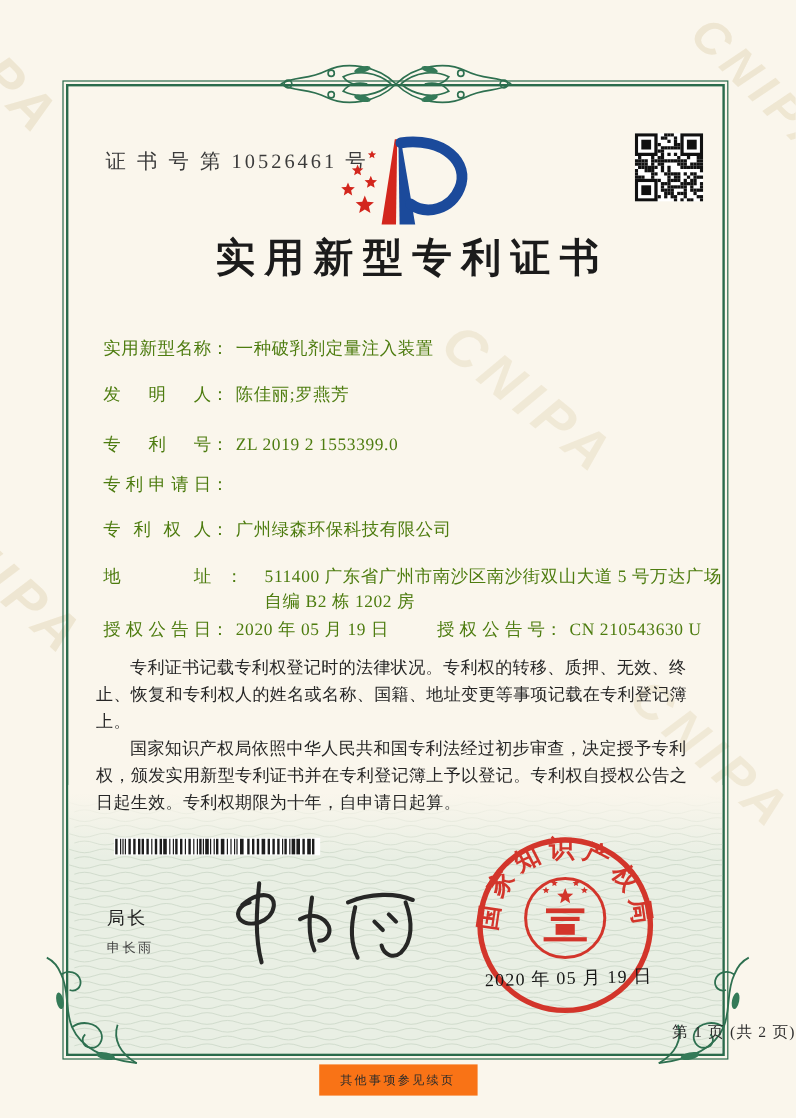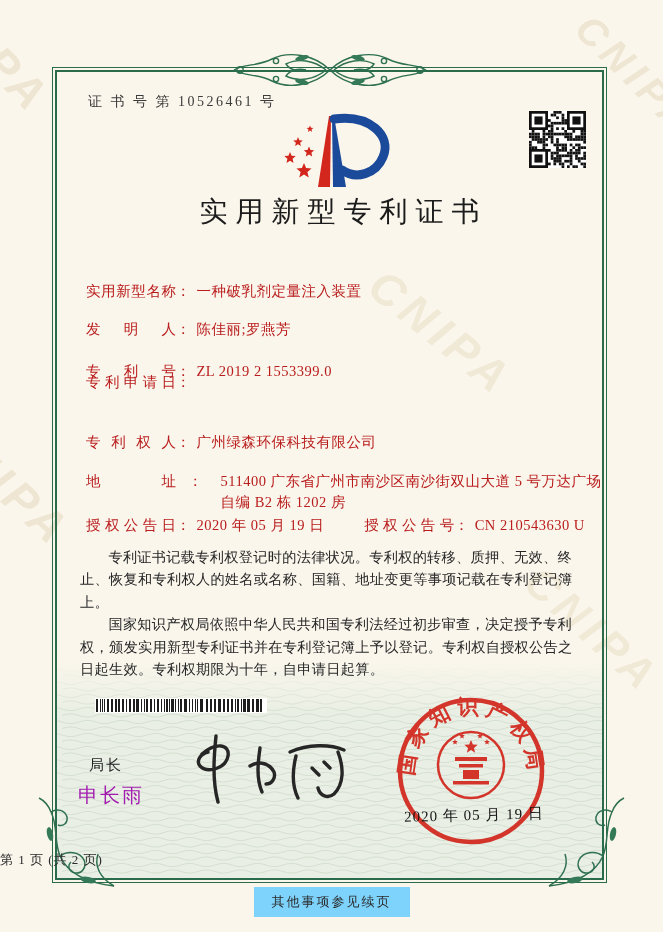--- a/index.html
+++ b/index.html
@@ -21,46 +21,46 @@
   
   .frame{
     position:absolute;left:55px;top:70px;width:549px;height:810px;
     border:2.5px solid #2a6b4c;outline:1px solid #2a6b4c;outline-offset:2px;
     box-sizing:border-box;background:transparent;
   }
   .waves-wrap{position:absolute;left:0;right:0;bottom:0;height:224px;overflow:hidden;}
   .waves-fade{position:absolute;left:0;right:0;top:0;height:60px;
     background:linear-gradient(to bottom,#faf6ec 12%,rgba(250,246,236,0));}
   
-  .cert-no{position:absolute;left:88px;top:93px;font-size:14px;letter-spacing:2.5px;color:#3b3b3b;}
+  .cert-no{position:absolute;left:88px;top:123px;font-size:17px;letter-spacing:2.5px;color:#3b3b3b;}
   .title{
     position:absolute;left:0;right:0;top:193px;text-align:center;
-    font-size:28px;font-weight:normal;letter-spacing:8px;color:#1b1b1b;padding-left:24px;
-  }
-  
-  .frow{position:absolute;left:86px;display:flex;font-size:14.5px;line-height:21px;color:#b91c1c;}
+    font-size:33px;font-weight:bold;letter-spacing:8px;color:#1b1b1b;padding-left:24px;
+  }
+  
+  .frow{position:absolute;left:86px;display:flex;font-size:14.5px;line-height:21px;color:#4d7c0f;}
   .flabel{display:inline-block;width:90px;text-align:justify;text-align-last:justify;}
   .fcolon{display:inline-block;margin-right:6px;}
   .fvalue{letter-spacing:.5px;white-space:nowrap;}
   .addr-lines div{letter-spacing:.5px;}
   .grant-pair{display:flex;}
   
   .paras{position:absolute;left:80px;top:546px;width:507px;font-size:14.2px;line-height:22.4px;color:#262626;}
   .paras p{margin:0;text-indent:2em;letter-spacing:.3px;}
   
   .officer-title{position:absolute;left:89px;top:756px;font-size:15px;letter-spacing:2px;color:#1f1f1f;font-family:Liberation Serif, serif;}
-  .officer-name{position:absolute;left:78px;top:782px;font-size:20px;letter-spacing:2px;color:#a21caf;font-family:"Liberation Sans","DejaVu Sans",sans-serif;}
+  .officer-name{position:absolute;left:89px;top:782px;font-size:11px;letter-spacing:2px;color:#404040;font-family:"Liberation Sans","DejaVu Sans",sans-serif;}
   .seal-date{
     position:absolute;left:404px;top:806px;width:140px;text-align:center;
     font-size:15px;color:#151515;letter-spacing:1px;transform:rotate(-1.5deg);z-index:6;
   }
-  .page-info{position:absolute;left:0;right:0;top:851px;text-align:left;font-size:13px;letter-spacing:1px;color:#2c2c2c;z-index:5;}
+  .page-info{position:absolute;left:0;right:0;top:851px;text-align:right;font-size:13px;letter-spacing:1px;color:#2c2c2c;z-index:5;}
   .cont-note{
     position:absolute;left:50%;top:887px;transform:translateX(-50%);
-    background:#7dd3fc;padding:6px 18px;font-size:13px;letter-spacing:2px;color:#2c2c2c;z-index:5;
+    background:#f97316;padding:6px 18px;font-size:10px;letter-spacing:2px;color:#2c2c2c;z-index:5;
   }
   svg{display:block;}
   .z5{z-index:5;} .z4{z-index:4;} .z3{z-index:3;}
 </style>
 </head>
 <body>
 
 <div class="wm" style="left:-58px;top:-34px;font-size:46px;transform:rotate(45deg);">CNIPA</div>
 <div class="wm" style="left:598px;top:6px;font-size:40px;transform:rotate(45deg);">CNIPA</div>
 <div class="wm" style="left:392px;top:258px;font-size:46px;transform:rotate(39deg);opacity:.45;">CNIPA</div>
@@ -343,21 +343,21 @@
 <div class="frow" style="top:319px;">
   <span class="flabel">发明人</span>
     <span class="fcolon">：</span>
     <span class="fvalue">陈佳丽;罗燕芳</span>
 </div>
 <div class="frow" style="top:361px;">
   <span class="flabel">专利号</span>
     <span class="fcolon">：</span>
     <span class="fvalue">ZL 2019 2 1553399.0</span>
 </div>
-<div class="frow" style="top:372px;">
+<div class="frow" style="top:394px;">
   <span class="flabel">专利申请日</span>
     <span class="fcolon">：</span>
 </div>
 <div class="frow" style="top:432px;">
   <span class="flabel">专利权人</span>
     <span class="fcolon">：</span>
     <span class="fvalue">广州绿森环保科技有限公司</span>
 </div>
 <div class="frow" style="top:471px;gap:12px;">
   <span class="flabel">地址</span>

